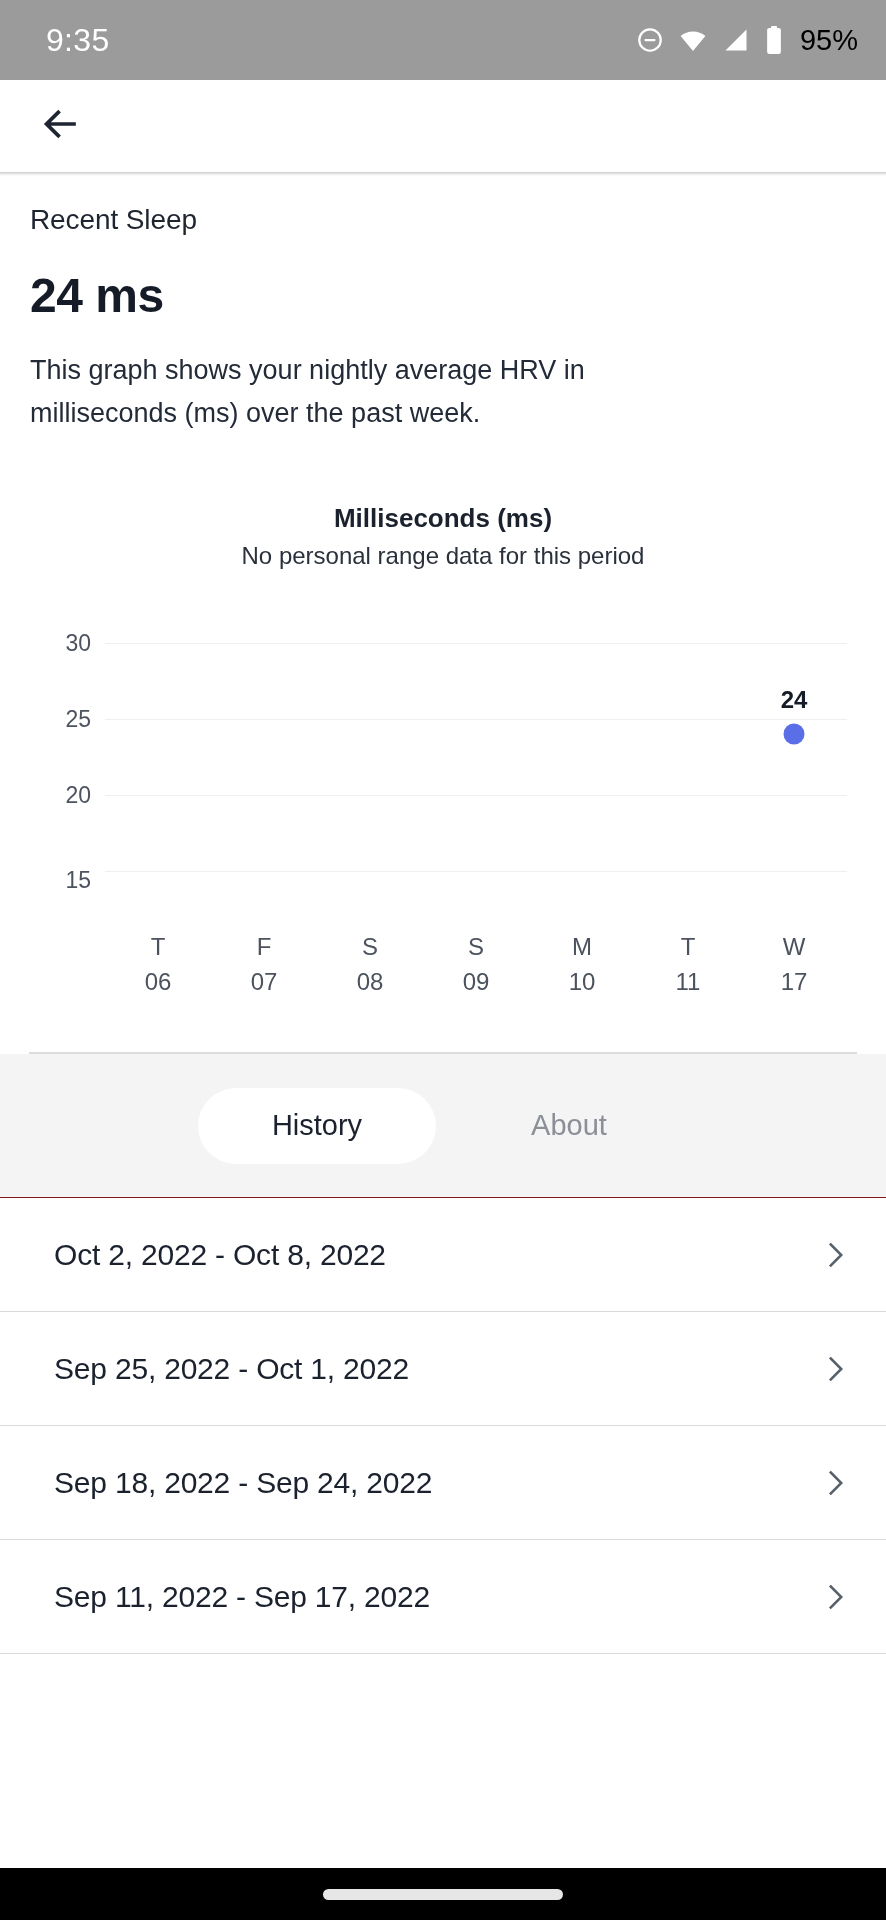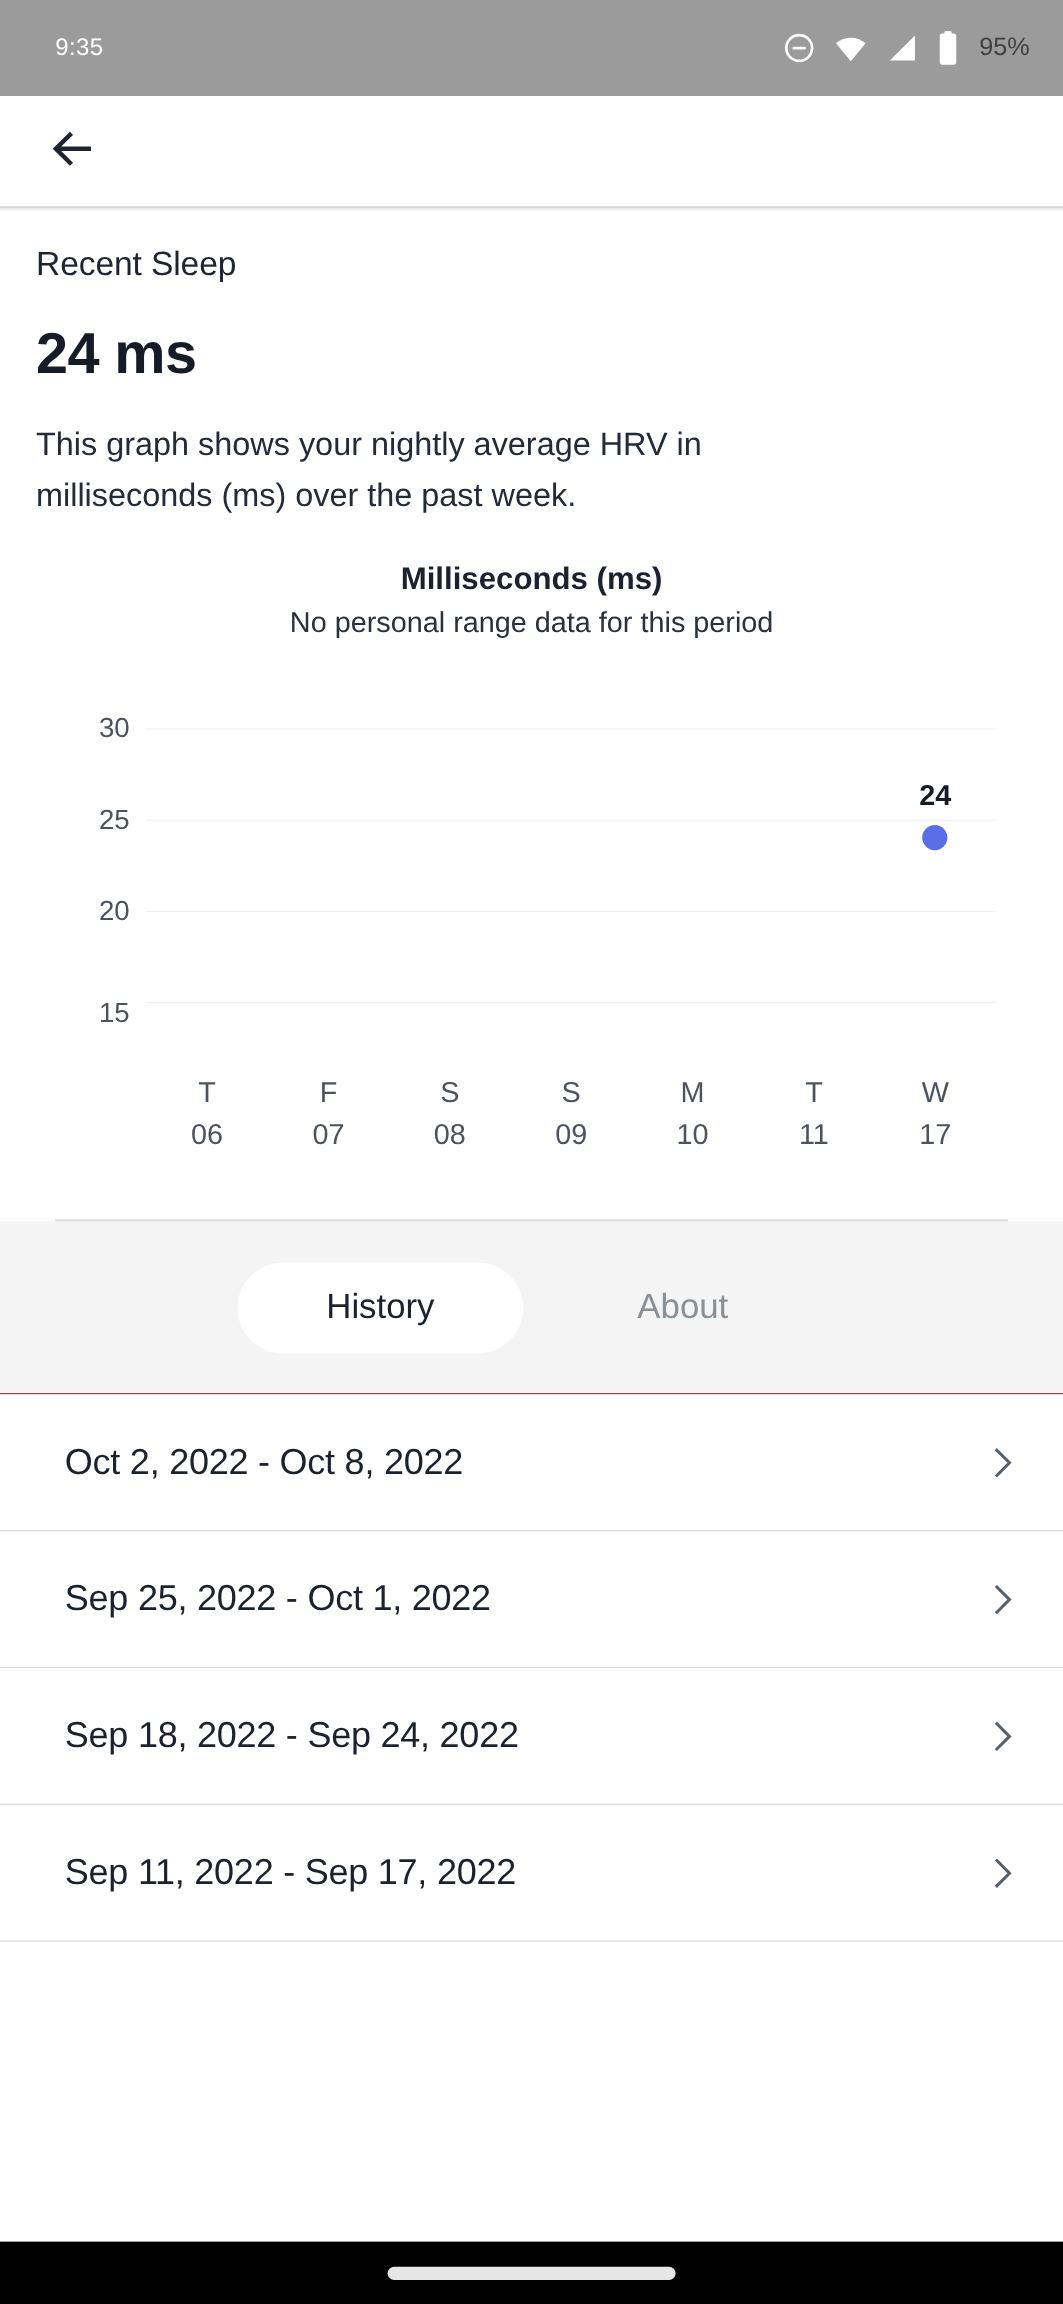--- a/index.html
+++ b/index.html
@@ -26,33 +26,33 @@
     height: 80px;
     background: #9b9b9b;
     display: flex;
     align-items: center;
     justify-content: space-between;
     padding: 0 28px 0 46px;
     flex: 0 0 auto;
   }
   .status-time {
     color: #ffffff;
-    font-size: 20px;
+    font-size: 32px;
     font-weight: 500;
     letter-spacing: 0.3px;
   }
   .status-icons {
     display: flex;
     align-items: center;
     gap: 14px;
   }
   .status-icons svg { display: block; }
   .battery-pct {
-    color: #404040;
-    font-size: 21px;
+    color: #000000;
+    font-size: 29px;
     font-weight: 500;
     margin-left: 2px;
     text-align: right;
   }
 
   
   .app-bar {
     height: 92px;
     background: #ffffff;
     display: flex;
@@ -110,22 +110,22 @@
   .summary-desc {
     font-size: 27px;
     line-height: 43px;
     color: #232b38;
     margin-top: 26px;
     max-width: 660px;
   }
 
   
   .chart-block {
-    margin-top: 32px;
-    padding: 0 46px;
+    margin-top: 68px;
+    padding: 0 29px;
   }
   .chart-title {
     text-align: center;
     font-size: 26px;
     font-weight: 700;
     color: #1b222e;
   }
   .chart-subtitle {
     text-align: center;
     font-size: 24px;

